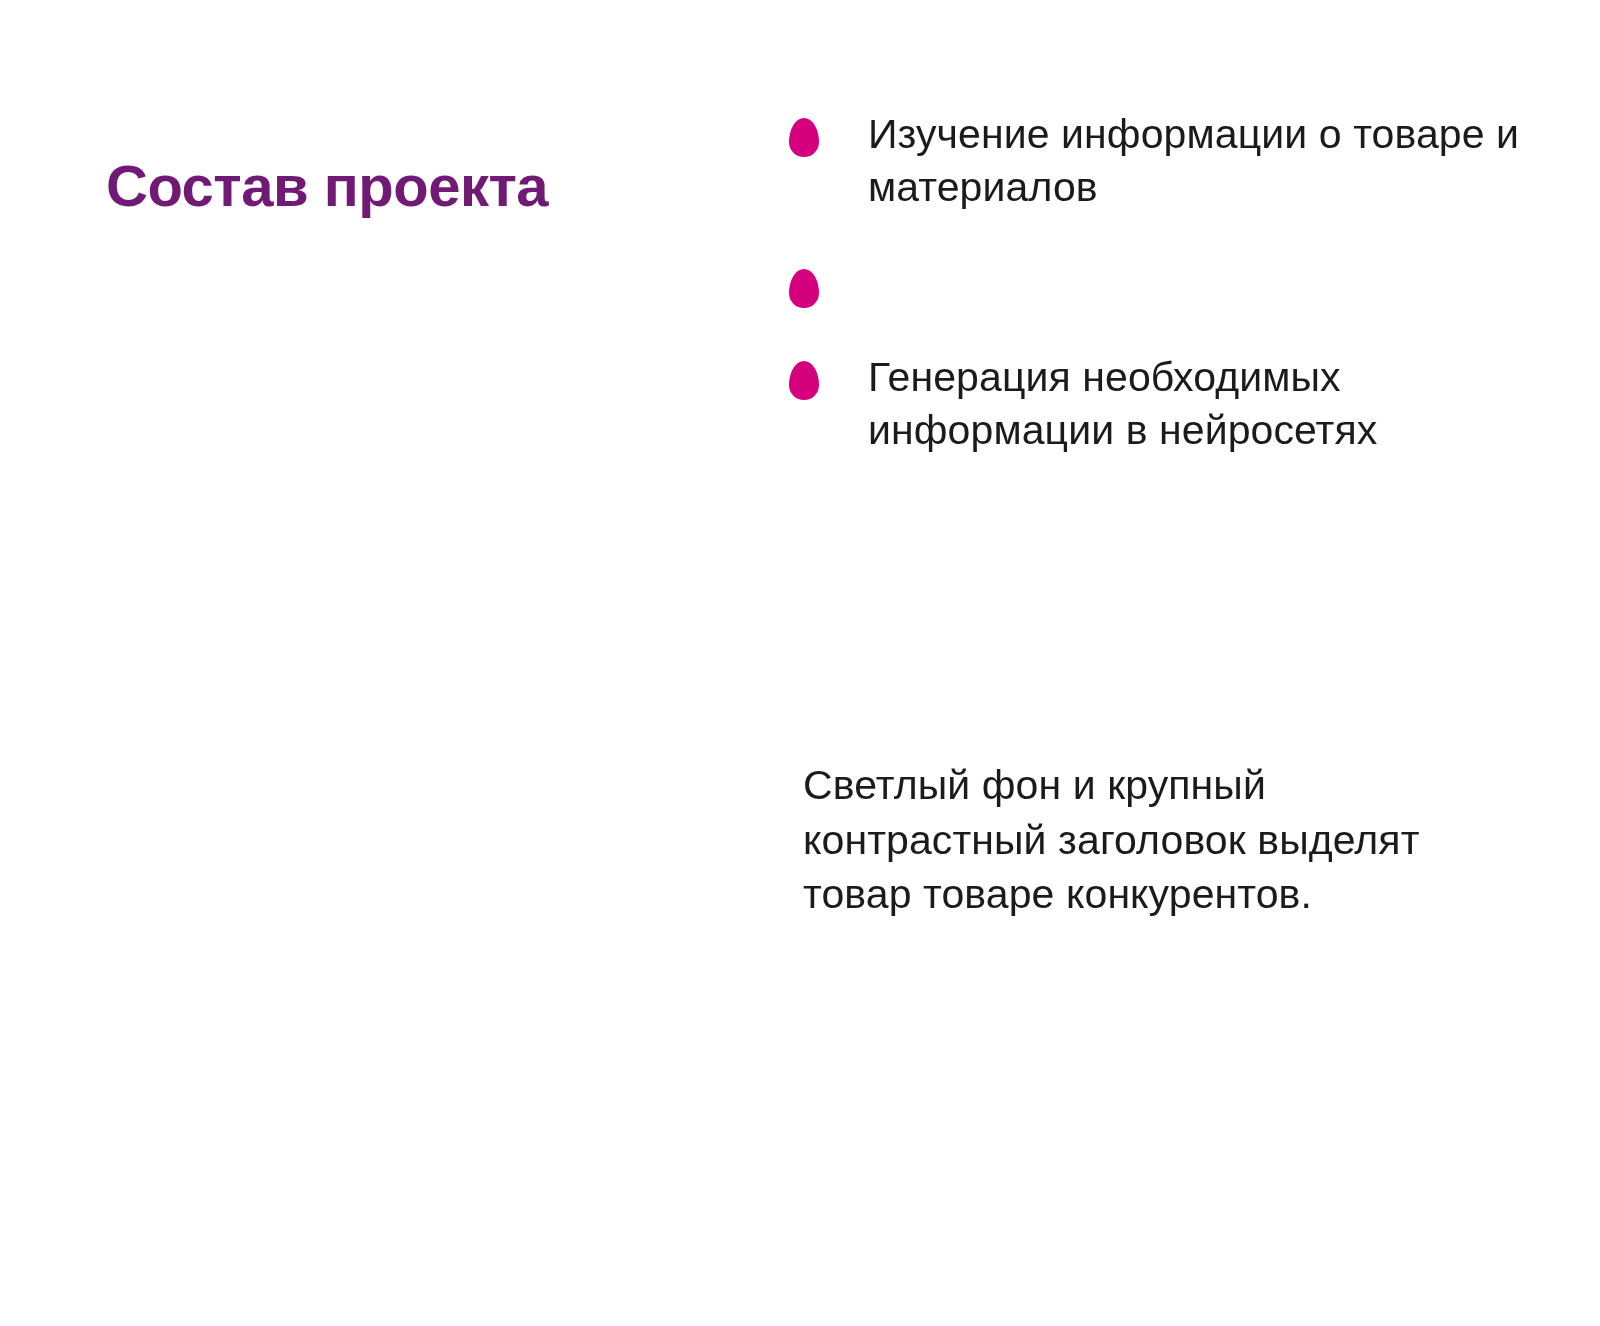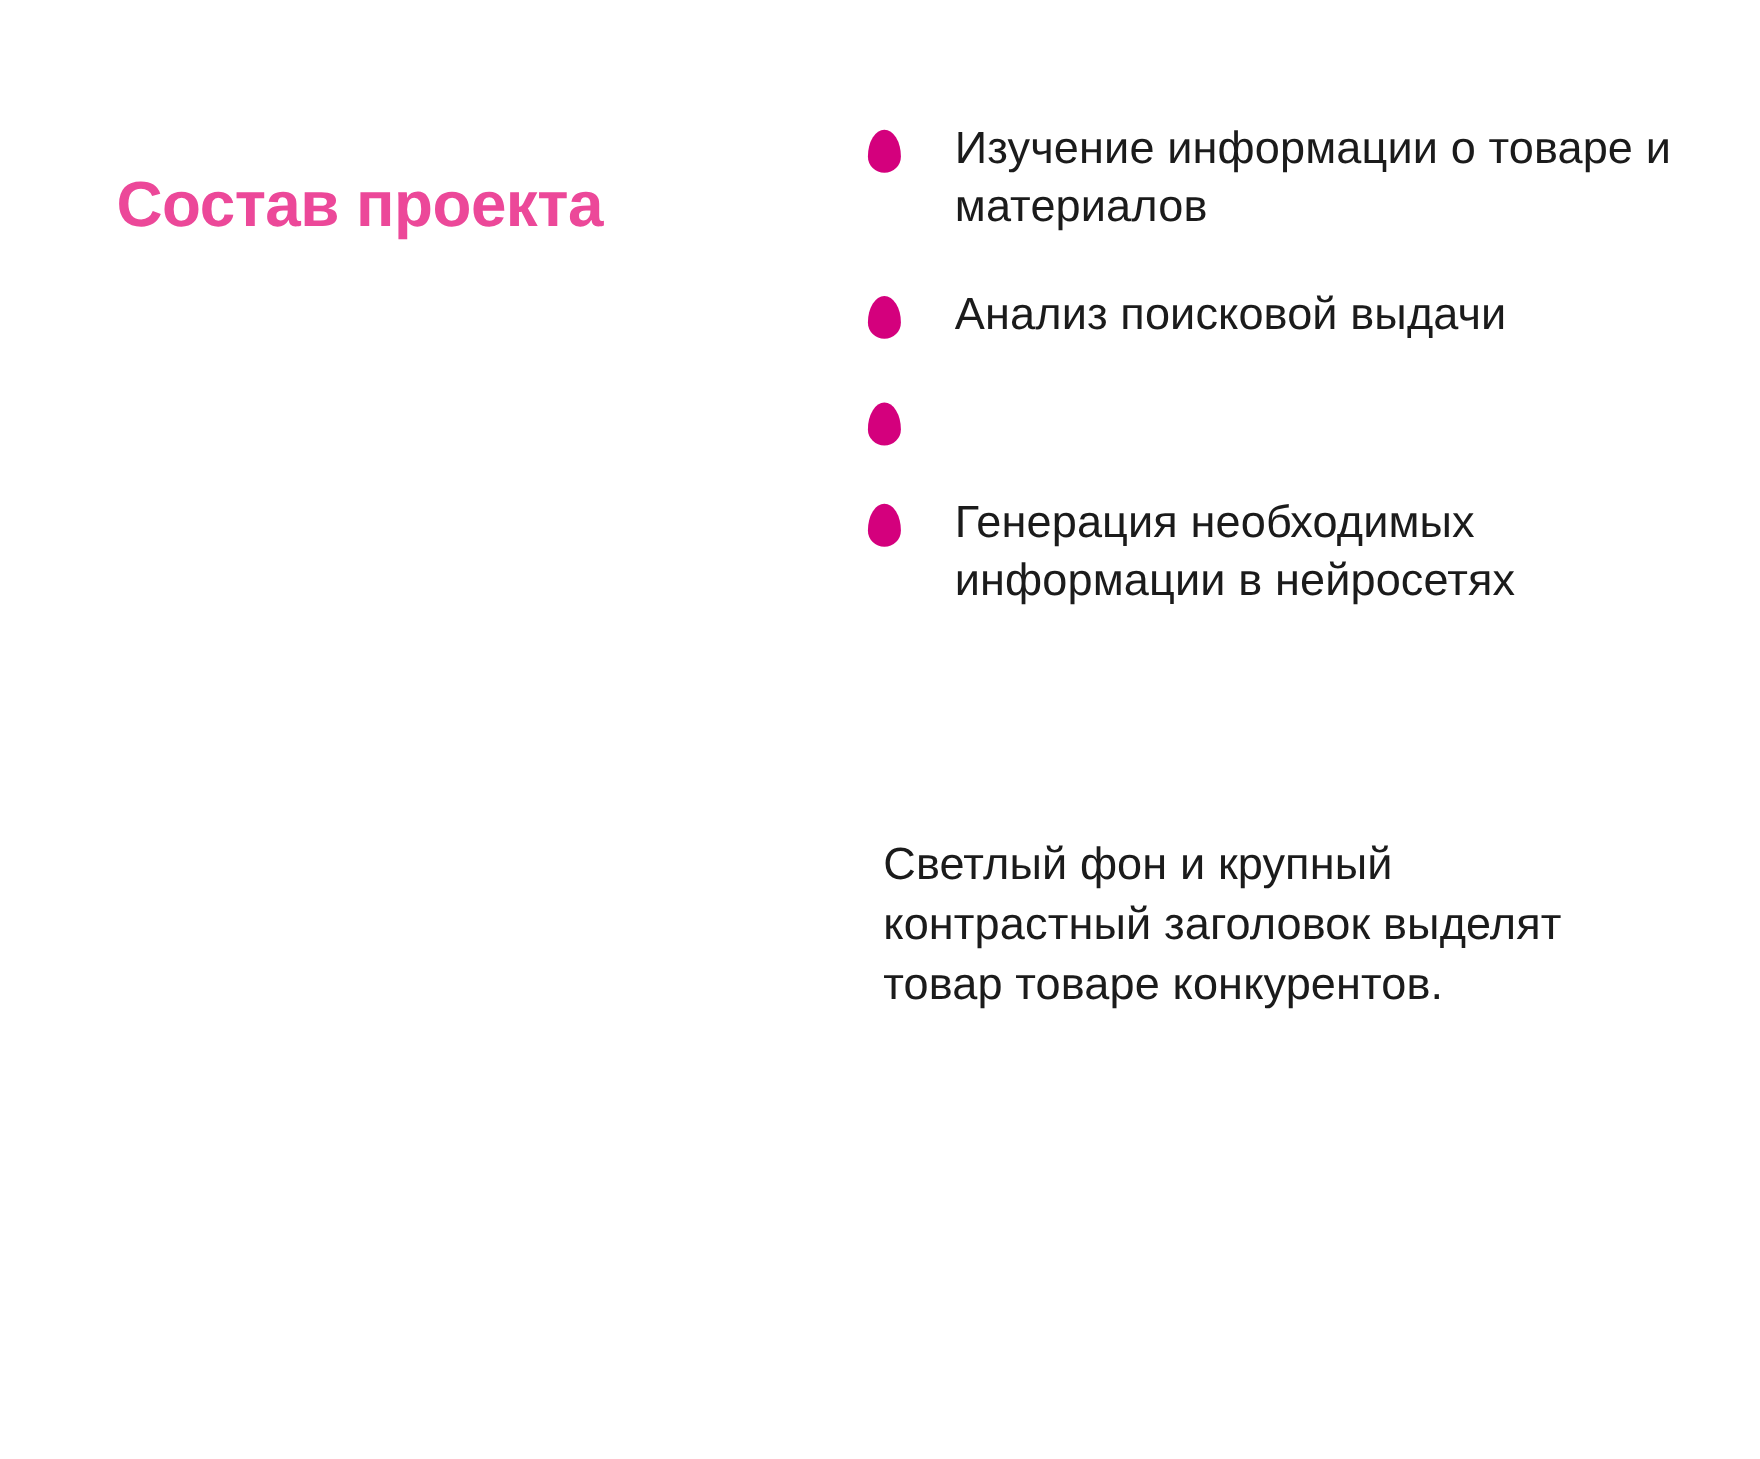--- a/index.html
+++ b/index.html
@@ -34,21 +34,21 @@
   .section-result {
     position: absolute;
     left: 0;
     top: 700px;
     width: 1600px;
     height: 626px;
   }
 
   .heading {
     position: absolute;
-    color: #ec4899;
+    color: #701a75;
     font-weight: bold;
     font-size: 58px;
     line-height: 1.05;
     letter-spacing: -0.5px;
     white-space: nowrap;
   }
 
   .heading-composition {
     left: 106px;
     top: 108px;
@@ -131,24 +131,20 @@
 
     <h2 class="heading heading-composition">Состав проекта</h2>
 
     <ul class="bullet-list">
 
       <li class="bullet-item">
         <span class="bullet-marker"></span>
         <span class="bullet-text">Изучение информации о товаре и материалов</span>
       </li>
 
-      <li class="bullet-item">
-        <span class="bullet-marker"></span>
-        <span class="bullet-text">Анализ поисковой выдачи</span>
-      </li>
 
       <li class="bullet-item">
         <span class="bullet-marker"></span>
       </li>
 
       <li class="bullet-item">
         <span class="bullet-marker"></span>
         <span class="bullet-text">Генерация необходимых информации в нейросетях</span>
       </li>
 

